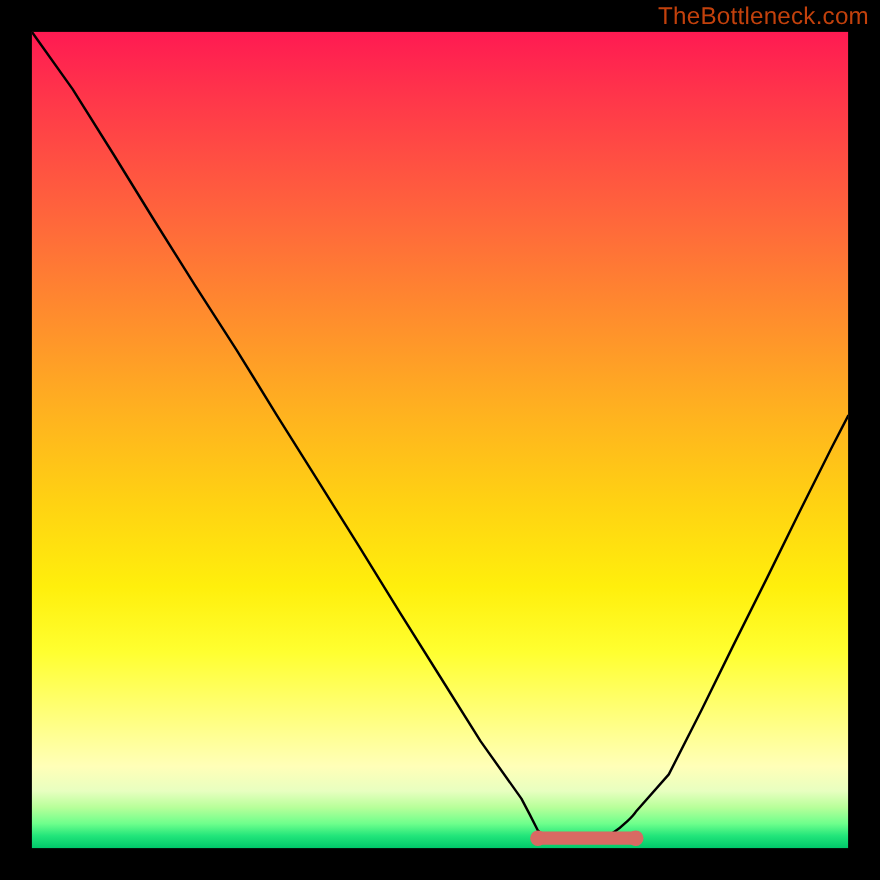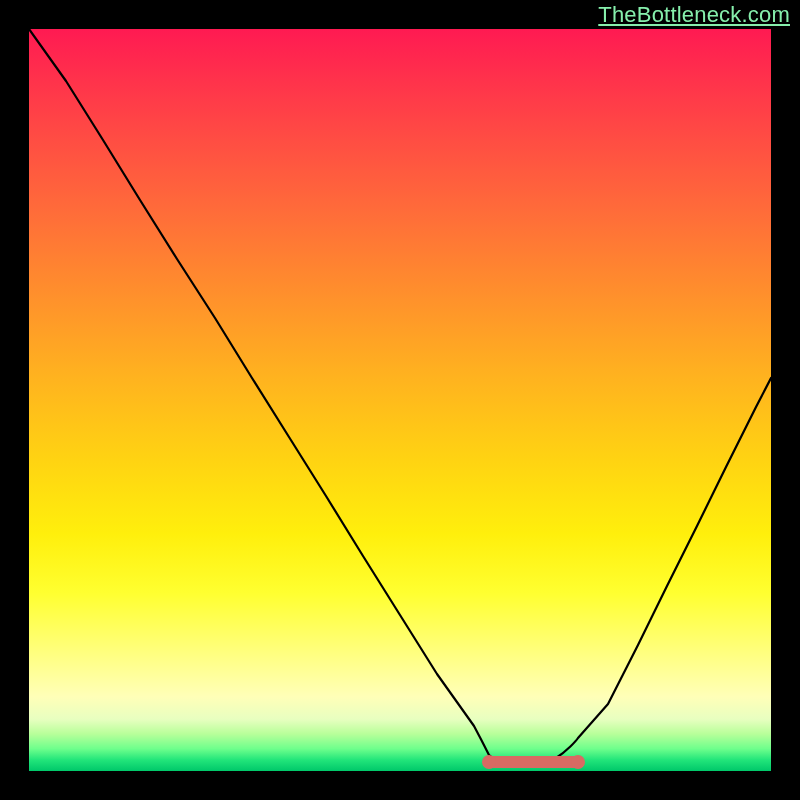--- a/index.html
+++ b/index.html
@@ -14,26 +14,25 @@
   .frame {
     position: relative;
     width: 800px;
     height: 800px;
     background: #000;
   }
   .watermark {
     position: absolute;
     top: 2px;
     right: 10px;
-    color: #86efac;
+    color: #c2410c;
     font-size: 22px;
     font-weight: 500;
     letter-spacing: 0.2px;
     z-index: 30;
-    text-decoration: underline;
   }
   .plot-area {
     position: absolute;
     left: 29px;
     top: 29px;
     width: 742px;
     height: 742px;
     
     background: linear-gradient(
       to bottom,

